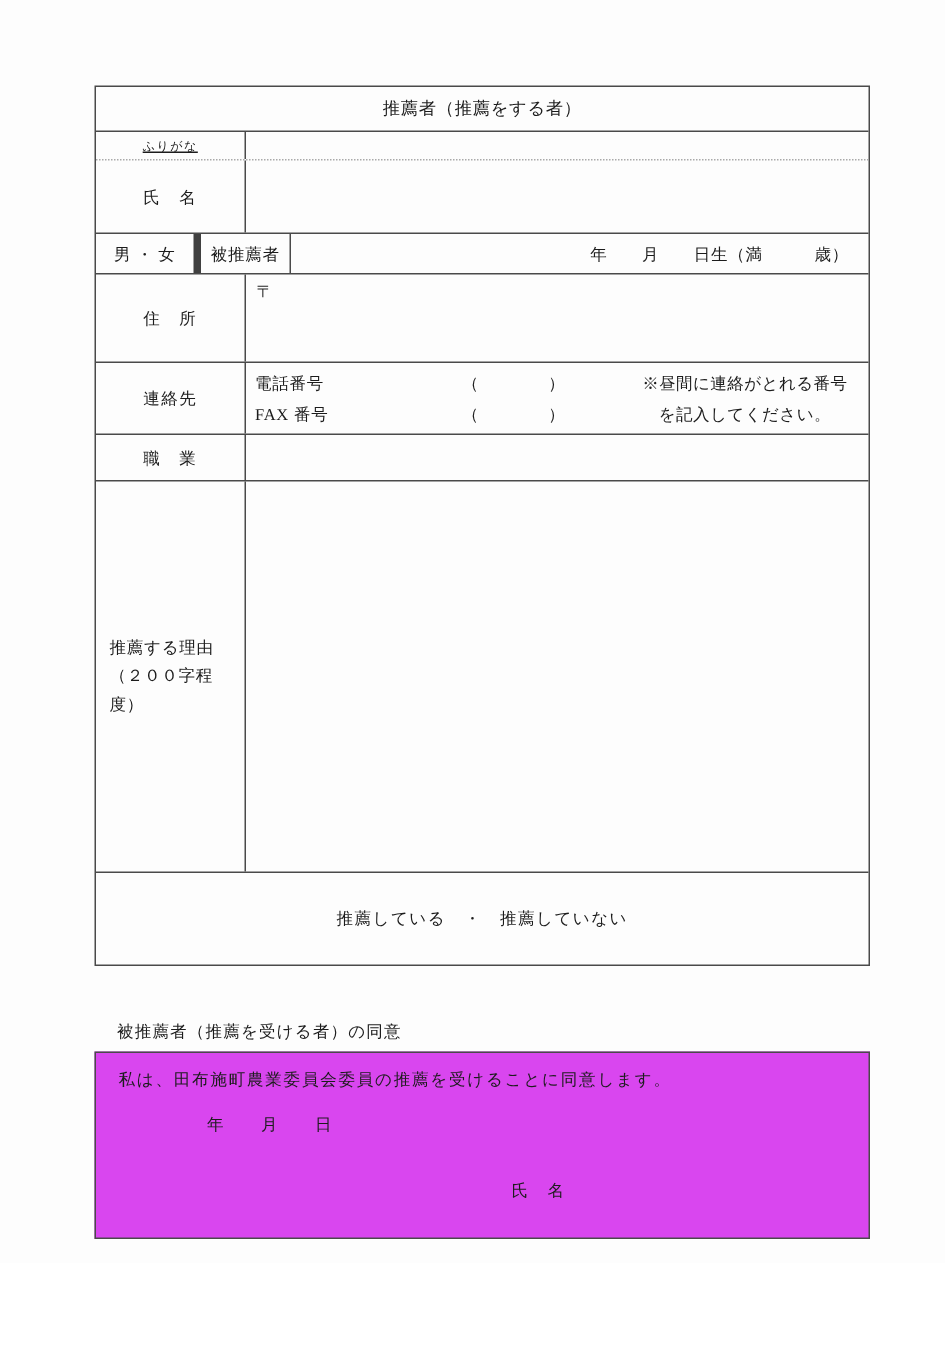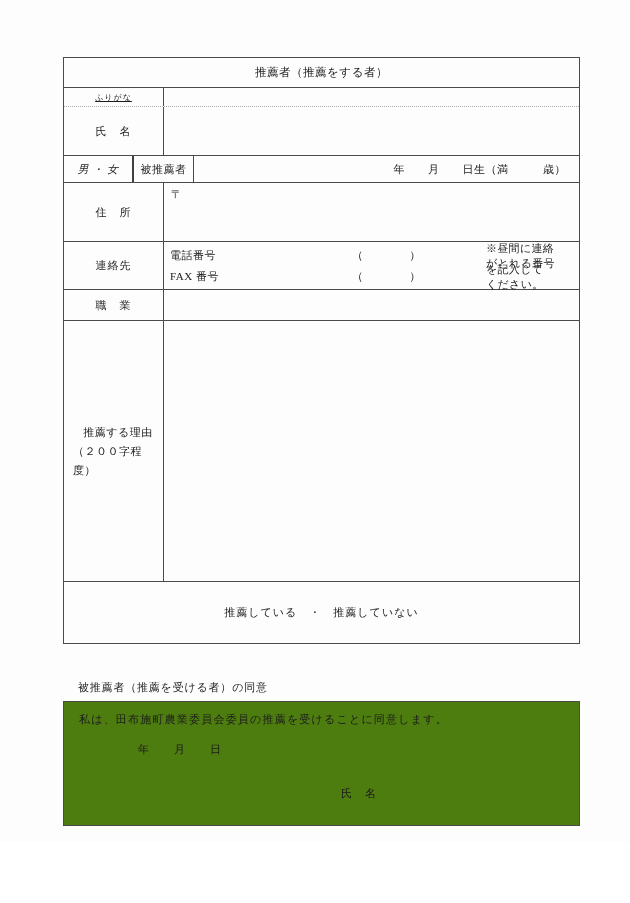--- a/index.html
+++ b/index.html
@@ -25,45 +25,45 @@
   .trow.last { border-bottom:none; }
   .trow.dotted { border-bottom:1px dotted #aaa; }
   .title-row { height:30px; align-items:center; justify-content:center; font-size:11.5px; }
   .label-cell {
     width:100px; flex:0 0 100px;
     border-right:1px solid #4a4a4a;
     display:flex; align-items:center; justify-content:center;
     letter-spacing:1px;
   }
   .label-cell.left-align {
-    flex-direction:column; align-items:center; justify-content:center;
+    flex-direction:column; align-items:flex-start; justify-content:center;
     padding-left:9px; letter-spacing:0.5px;
   }
   .content-cell { flex:1; position:relative; }
   .row-furigana { height:19px;text-decoration:underline; }
   .row-furigana .label-cell { font-size:8px; letter-spacing:1px; border-right:1px solid #4a4a4a; }
   .row-name { height:49px; }
   .row-gender { height:27px; }
   .gender-val {
-    width:70px; flex:0 0 70px; border-right:2px solid #404040;
-    display:flex; align-items:center; justify-content:center;font-style:italic;
+    width:70px; flex:0 0 70px; border-right:5px solid #404040;
+    display:flex; align-items:center; justify-content:center;
   }
   .birth-label {
     width:60px; flex:0 0 60px; border-right:1px solid #4a4a4a;
     display:flex; align-items:center; justify-content:center;
   }
   .birth-val {
     flex:1; display:flex; align-items:center; justify-content:flex-end;
     padding-right:13px;
   }
   .row-address { height:59px; }
   .postal-mark { position:absolute; left:7px; top:4px; }
   .row-contact { height:48px; }
   .contact-inner { padding-top:3px; }
-  .contact-line { display:flex; align-items:center; height:21px; padding-left:6px;gap:44px; }
+  .contact-line { display:flex; align-items:center; height:21px; padding-left:6px; }
   .c-label { width:138px; flex:0 0 138px; }
   .c-paren { width:90px; flex:0 0 90px; }
   .c-note { margin-left:auto; font-size:11px; letter-spacing:0.3px; }
   .c-note.n1 { padding-right:14px; }
   .c-note.n2 { padding-right:25px; }
   .row-occupation { height:31px; }
   .row-reason { height:261px; }
   .reason-label-line { line-height:19px; }
   .row-promotion { height:61px; }
   .promo-label-line { line-height:19px; }
@@ -71,21 +71,21 @@
     flex:1; display:flex; align-items:center; justify-content:center;
     letter-spacing:1px;
   }
   
   .consent-heading {
     position:absolute; left:78px; top:680px;
     letter-spacing:0.8px;
   }
   .consent-box {
     position:absolute; left:63px; top:701px; width:517px; height:125px;
-    border:1px solid #4a4a4a; background:#4d7c0f;
+    border:1px solid #4a4a4a; background:#d946ef;
   }
   .consent-statement { position:absolute; left:15px; top:10px; letter-spacing:1.2px; }
   .consent-date { position:absolute; left:74px; top:40px; letter-spacing:1px; }
   .consent-name { position:absolute; left:277px; top:84px; letter-spacing:1px; }
 </style>
 </head>
 <body>
 
 <div class="page">
 

